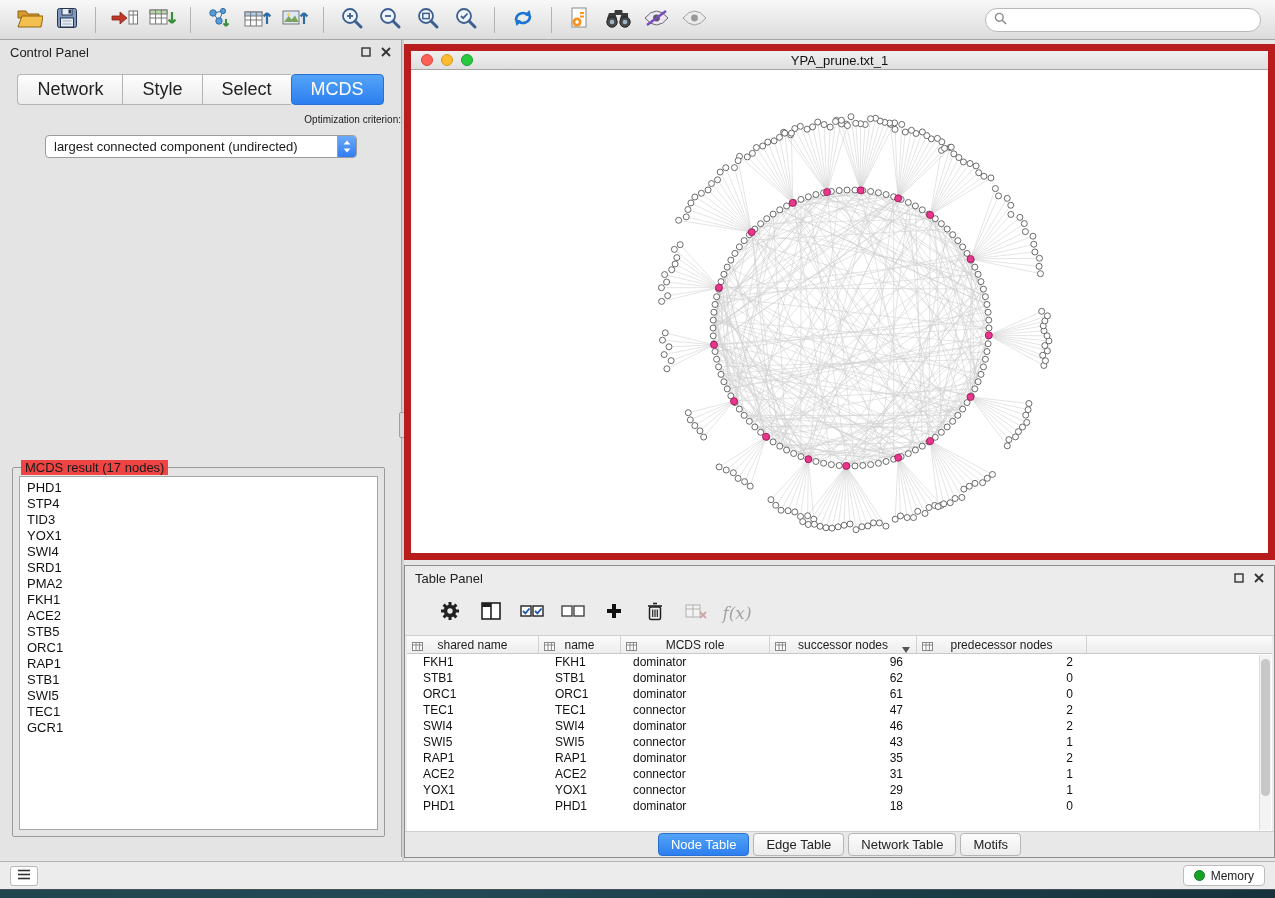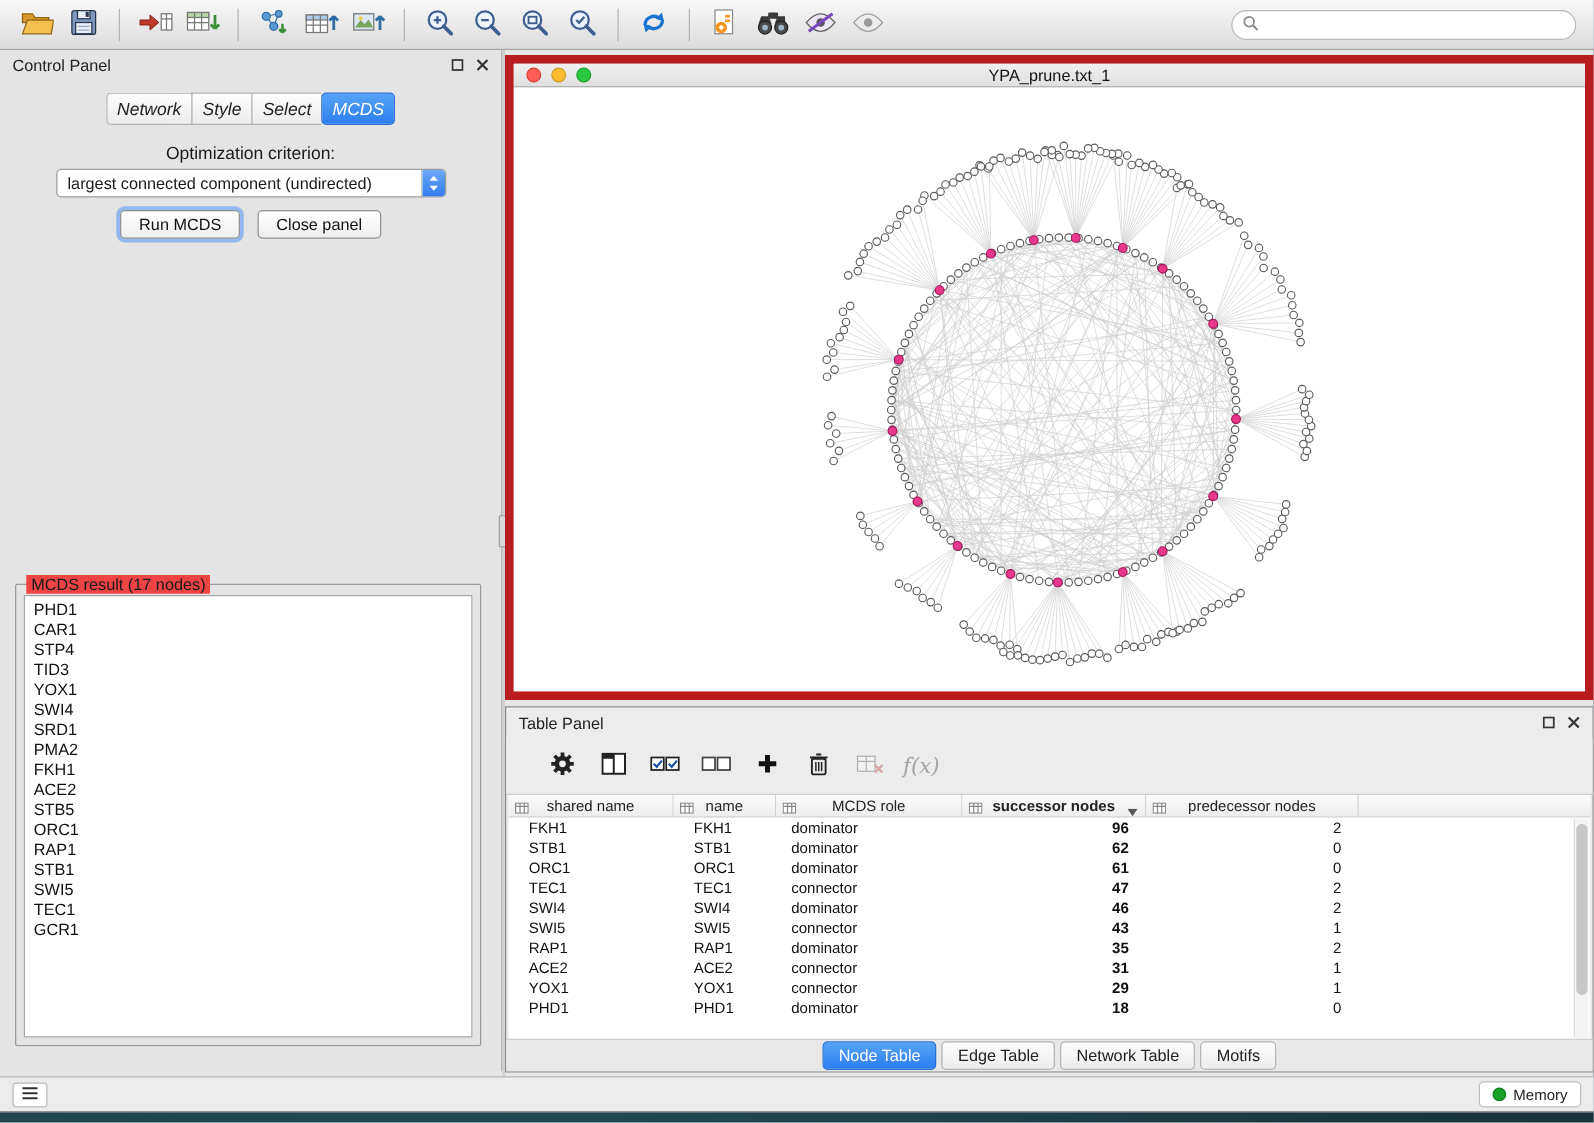--- a/index.html
+++ b/index.html
@@ -29,26 +29,26 @@
   
   .panel-titlebar { height:24px; display:flex; align-items:center; padding:0 10px;
                     font-size:13px; color:#222; }
   .pt-icons { margin-left:auto; display:flex; gap:10px; align-items:center; }
   .pt-icons svg { display:block; }
 
   
   .control-panel { position:absolute; left:0; top:40px; width:402px; bottom:32px;
                    background:#e4e4e4; border-right:1px solid #a8a8a8; }
   .cp-tabs { position:absolute; left:0; right:0; top:34px; display:flex; justify-content:center; }
-  .cp-tab { padding:4px 8px; font-size:14px; background:linear-gradient(#fdfdfd,#ececec);
-            border:1px solid #b5b5b5; border-right:none; color:#222; cursor:default;font-style:italic; }
+  .cp-tab { padding:4px 19px; font-size:18px; background:linear-gradient(#fdfdfd,#ececec);
+            border:1px solid #b5b5b5; border-right:none; color:#222; cursor:default; }
   .cp-tab:first-child { border-radius:4px 0 0 4px; }
   .cp-tab:last-child { border-right:1px solid #b5b5b5; border-radius:0 4px 4px 0; }
   .cp-tab.active { background:linear-gradient(#55a4f7,#2c7ef0); color:#fff; border-color:#2a6fd4; border-radius:4px; }
-  .cp-opt-label { position:absolute; top:74px; left:0; right:0; text-align:center; font-size:14px; }
+  .cp-opt-label { position:absolute; top:74px; left:0; right:0; text-align:right; font-size:10px; }
   .cp-select { position:absolute; top:95px; left:45px; width:312px; height:23px;
                background:#fff; border:1px solid #9c9c9c; border-radius:4px;
                display:flex; align-items:center; font-size:13px; overflow:hidden; }
   .cp-select .sel-label { flex:1; padding:0 8px; white-space:nowrap; }
   .sel-accessory { width:19px; height:23px; background:linear-gradient(#6fabf9,#2e7af0);
                    display:flex; align-items:center; justify-content:center;
                    border-left:1px solid #9c9c9c; border-radius:0 3px 3px 0; }
   .cp-buttons { position:absolute; top:128px; left:0; right:0; display:flex; justify-content:center; gap:14px; }
   .btn { padding:3px 14px; font-size:13px; background:linear-gradient(#ffffff,#efefef);
          border:1px solid #919191; border-radius:4px; color:#111; cursor:default; }
@@ -87,21 +87,21 @@
   .tp-btn { width:34px; height:34px; display:flex; align-items:center; justify-content:center; border-radius:4px; }
   .fx { font-family:"DejaVu Serif", serif; font-style:italic; font-size:17px; color:#a3a3a3; }
   .tp-table { position:absolute; left:2px; right:2px; top:70px; bottom:26px; background:#fff; overflow:hidden; }
   .thead { display:flex; height:18px; border-bottom:1px solid #c9c9c9; }
   .th { position:relative; display:flex; align-items:center; justify-content:center;
         background:linear-gradient(#fbfbfb,#ededed); border-right:1px solid #d2d2d2;
         font-size:12px; color:#222; flex:0 0 auto; }
   .th .th-icon { position:absolute; left:5px; top:4px; }
   .th .sort-caret { position:absolute; right:6px; top:6px; }
   .th-fill { flex:1; background:linear-gradient(#fbfbfb,#ededed); }
-  .c0 { width:132px; } .c1 { width:82px; } .c2 { width:149px; } .c3 { width:147px;font-weight:bold; } .c4 { width:170px; }
+  .c0 { width:132px; } .c1 { width:82px; } .c2 { width:149px; } .c3 { width:147px; } .c4 { width:170px; }
   .trow { display:flex; height:16px; line-height:16px; }
   .tcell { flex:0 0 auto; font-size:12px; color:#111; padding-left:16px; white-space:nowrap; overflow:hidden; }
   .tcell.c2 { padding-left:12px; }
   .tcell.num { text-align:right; padding-left:0; padding-right:14px; }
   .tp-scroll { position:absolute; right:3px; top:89px; bottom:27px; width:12px;
                background:#f3f3f3; border-left:1px solid #ddd; }
   .tp-thumb { position:absolute; left:1px; right:1px; top:4px; height:78%;
               background:#c7c7c7; border-radius:6px; }
   .tp-tabsbar { position:absolute; left:0; right:0; bottom:0; height:26px; background:#e8e8e8;
                 border-top:1px solid #cfcfcf; display:flex; align-items:center; justify-content:center; gap:4px; }
@@ -296,29 +296,24 @@
     <div class="cp-opt-label">Optimization criterion:</div>
     <div class="cp-select">
       <span class="sel-label">largest connected component (undirected)</span>
       <span class="sel-accessory">
           <svg width="10" height="15" viewBox="0 0 10 15">
             <path d="M5 1.5l3.4 4H1.6z" fill="#fff"></path>
             <path d="M5 13.5l-3.4-4h6.8z" fill="#fff"></path>
           </svg>
         </span>
     </div>
-    <div class="cp-buttons">
-      <button class="btn focus-ring">Run MCDS</button>
-      <button class="btn">Close panel</button>
-    </div>
     <div class="mcds-group">
       <span class="mcds-legend">MCDS result (17 nodes)</span>
       <div class="mcds-list" id="mcds-list">
           <div class="mcds-item">PHD1</div>
-          <div class="mcds-item">CAR1</div>
           <div class="mcds-item">STP4</div>
           <div class="mcds-item">TID3</div>
           <div class="mcds-item">YOX1</div>
           <div class="mcds-item">SWI4</div>
           <div class="mcds-item">SRD1</div>
           <div class="mcds-item">PMA2</div>
           <div class="mcds-item">FKH1</div>
           <div class="mcds-item">ACE2</div>
           <div class="mcds-item">STB5</div>
           <div class="mcds-item">ORC1</div>

